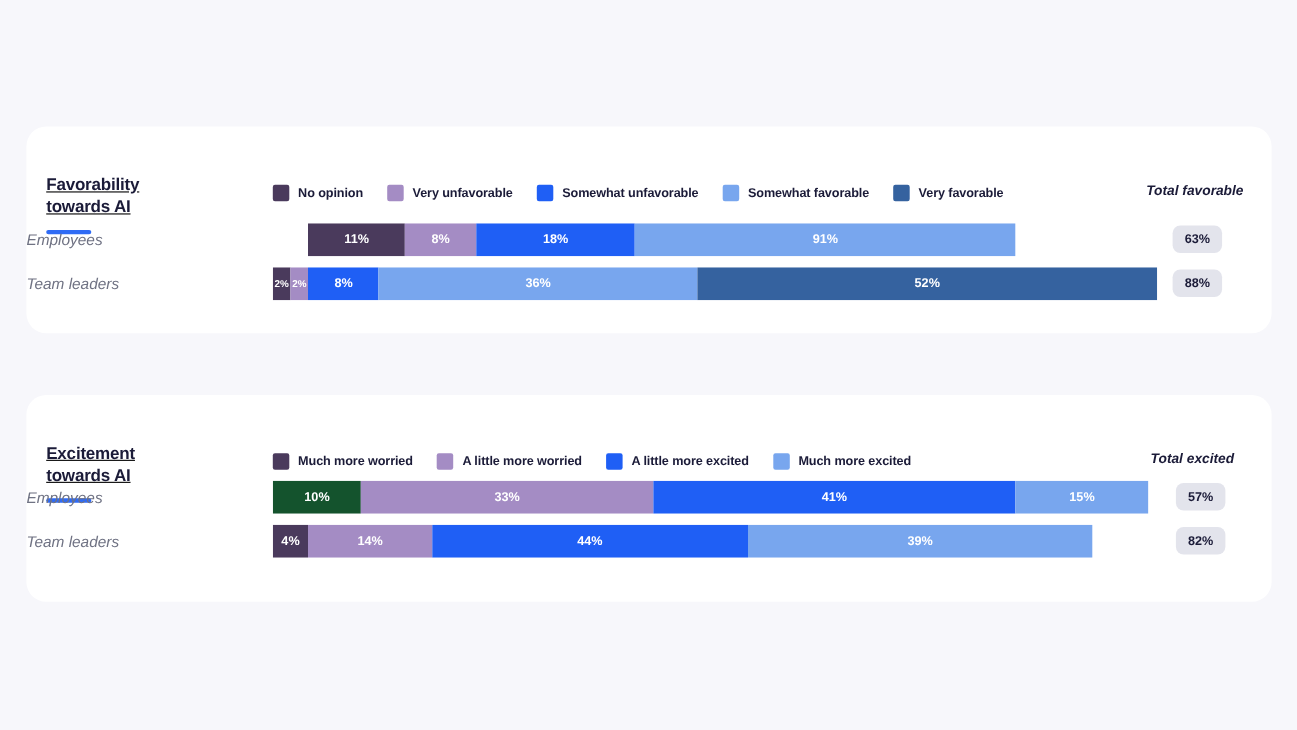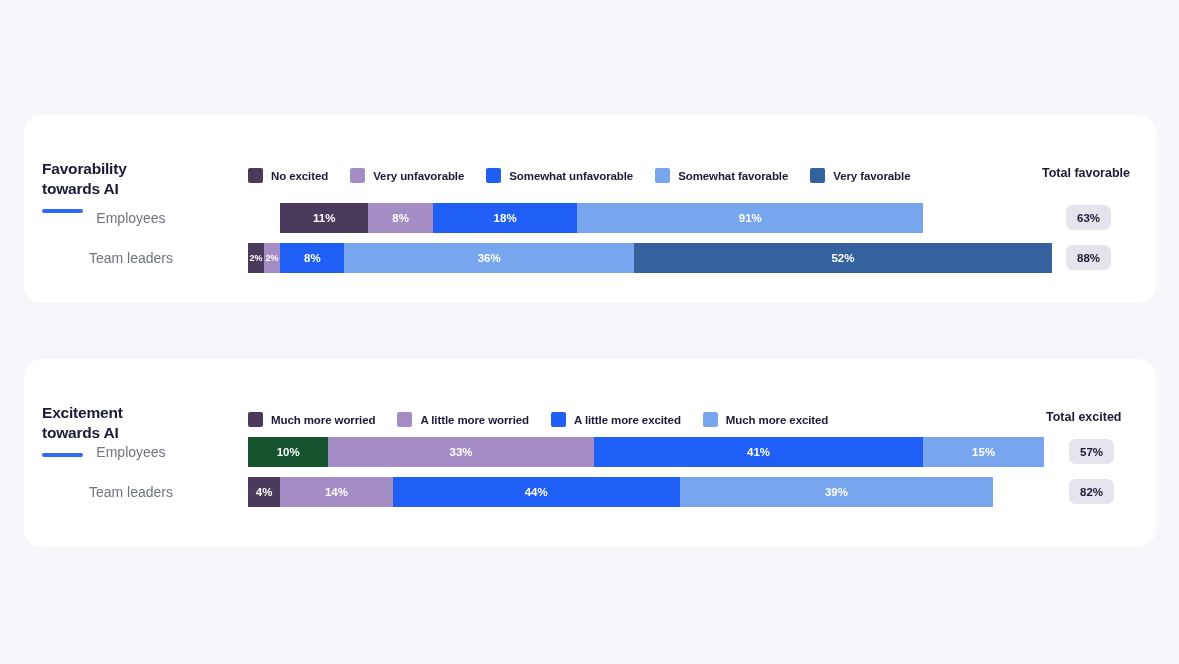--- a/index.html
+++ b/index.html
@@ -28,20 +28,21 @@
   }
   .card--favorability { top: 115px; height: 188px; }
   .card--excitement   { top: 359px; height: 188px; }
 
   
   .heading {
     position: absolute;
     left: 18px;
     top: 44px;
     width: 180px;
+    text-decoration: underline;
   }
   .heading-title {
     font-size: 15.5px;
     font-weight: bold;
     line-height: 1.27;
     color: #1b1b38;
     letter-spacing: -0.2px;
   }
   .heading-rule {
     margin-top: 11px;
@@ -80,20 +81,21 @@
     color: #1b1b38;
     letter-spacing: -0.1px;
   }
 
   
   .total-header {
     position: absolute;
     top: 51px;
     font-size: 12.5px;
     font-weight: bold;
+    font-style: italic;
     color: #1b1b38;
     white-space: nowrap;
   }
   .total-header--favorability { left: 1018px; }
   .total-header--excitement   { left: 1022px; }
 
   
   .rows { position: absolute; left: 0; right: 0; }
   .rows--favorability { top: 88px; }
   .rows--excitement   { top: 78px; }
@@ -104,22 +106,23 @@
     margin-bottom: 6px;
   }
 
   .row-label {
     position: absolute;
     left: 0;
     top: 0;
     width: 214px;
     height: 30px;
     line-height: 30px;
-    text-align: center;
+    text-align: left;
     font-size: 14px;
+    font-style: italic;
     color: #6f7283;
     white-space: nowrap;
   }
 
   .bar {
     position: absolute;
     left: 224px;
     top: 0;
     height: 30px;
     display: flex;
@@ -166,21 +169,21 @@
       <div class="heading-title">
         <span>Favorability</span><br>
         <span>towards AI</span>
       </div>
       <div class="heading-rule"></div>
     </div>
 
     <div class="legend legend--favorability">
         <div class="legend-item">
           <span class="legend-swatch" style="background: rgb(74, 58, 92);"></span>
-          <span class="legend-label">No excited</span>
+          <span class="legend-label">No opinion</span>
         </div>
         <div class="legend-item">
           <span class="legend-swatch" style="background: rgb(164, 140, 196);"></span>
           <span class="legend-label">Very unfavorable</span>
         </div>
         <div class="legend-item">
           <span class="legend-swatch" style="background: rgb(31, 95, 245);"></span>
           <span class="legend-label">Somewhat unfavorable</span>
         </div>
         <div class="legend-item">

